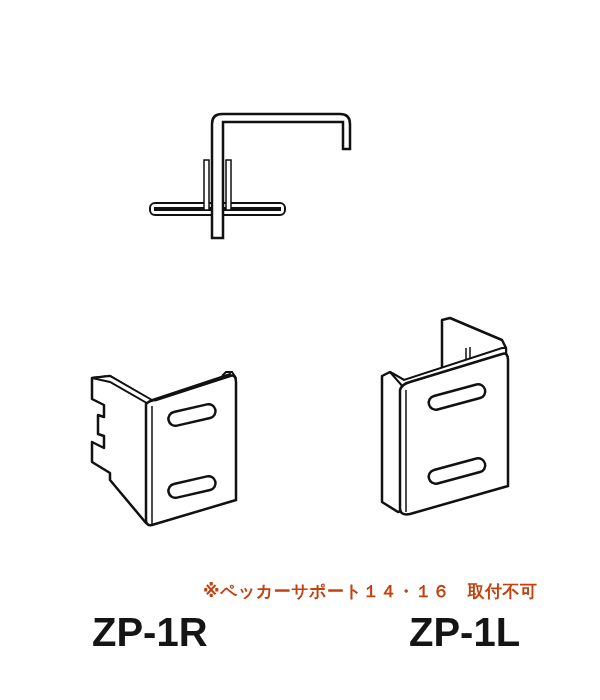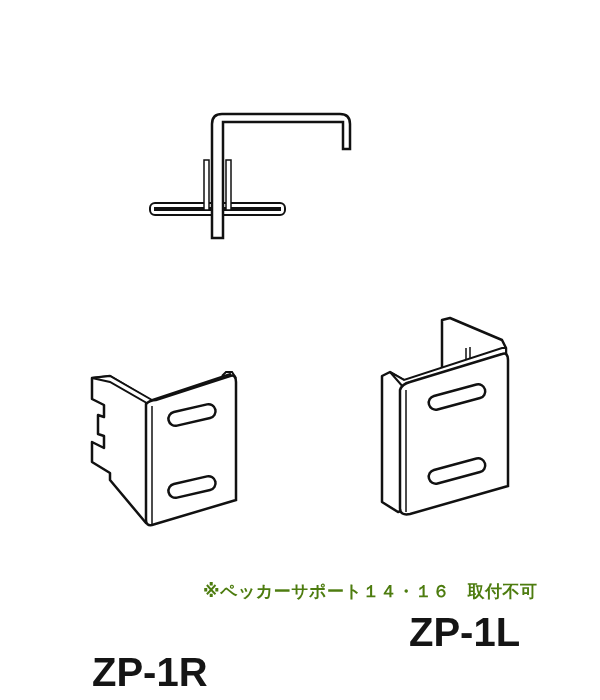--- a/index.html
+++ b/index.html
@@ -1,25 +1,25 @@
 <!DOCTYPE html>
 <html><head>
 <meta charset="utf-8">
 <style>
   html, body { margin: 0; padding: 0; background: #ffffff; }
   body { width: 600px; height: 700px; position: relative; overflow: hidden;
          font-family: "Liberation Sans", "DejaVu Sans", sans-serif; }
   .fig { position: absolute; }
   svg { display: block; }
   .note { position: absolute; left: 203px; top: 580px; font-size: 17px; font-weight: bold;
-          color: #4d7c0f; letter-spacing: 0.5px; white-space: nowrap;
+          color: #c2410c; letter-spacing: 0.5px; white-space: nowrap;
           font-family: "DejaVu Sans", sans-serif; }
   .label { position: absolute; font-size: 40px; font-weight: bold; color: #151515;
            letter-spacing: 0px; font-family: "Liberation Sans", sans-serif; }
-  .label-r { left: 92px; top: 610px; margin-top: 40px; }
+  .label-r { left: 92px; top: 610px; }
   .label-l { left: 409px; top: 610px; }
 </style>
 </head>
 <body>
 
 <div class="fig" style="left:140px; top:100px;">
   <svg width="230" height="150" viewBox="0 0 230 150">
 
     <rect x="10" y="103" width="135" height="12" rx="5" fill="#fff" stroke="#111" stroke-width="2"></rect>
     <rect x="14" y="107" width="127" height="4" fill="#111"></rect>

